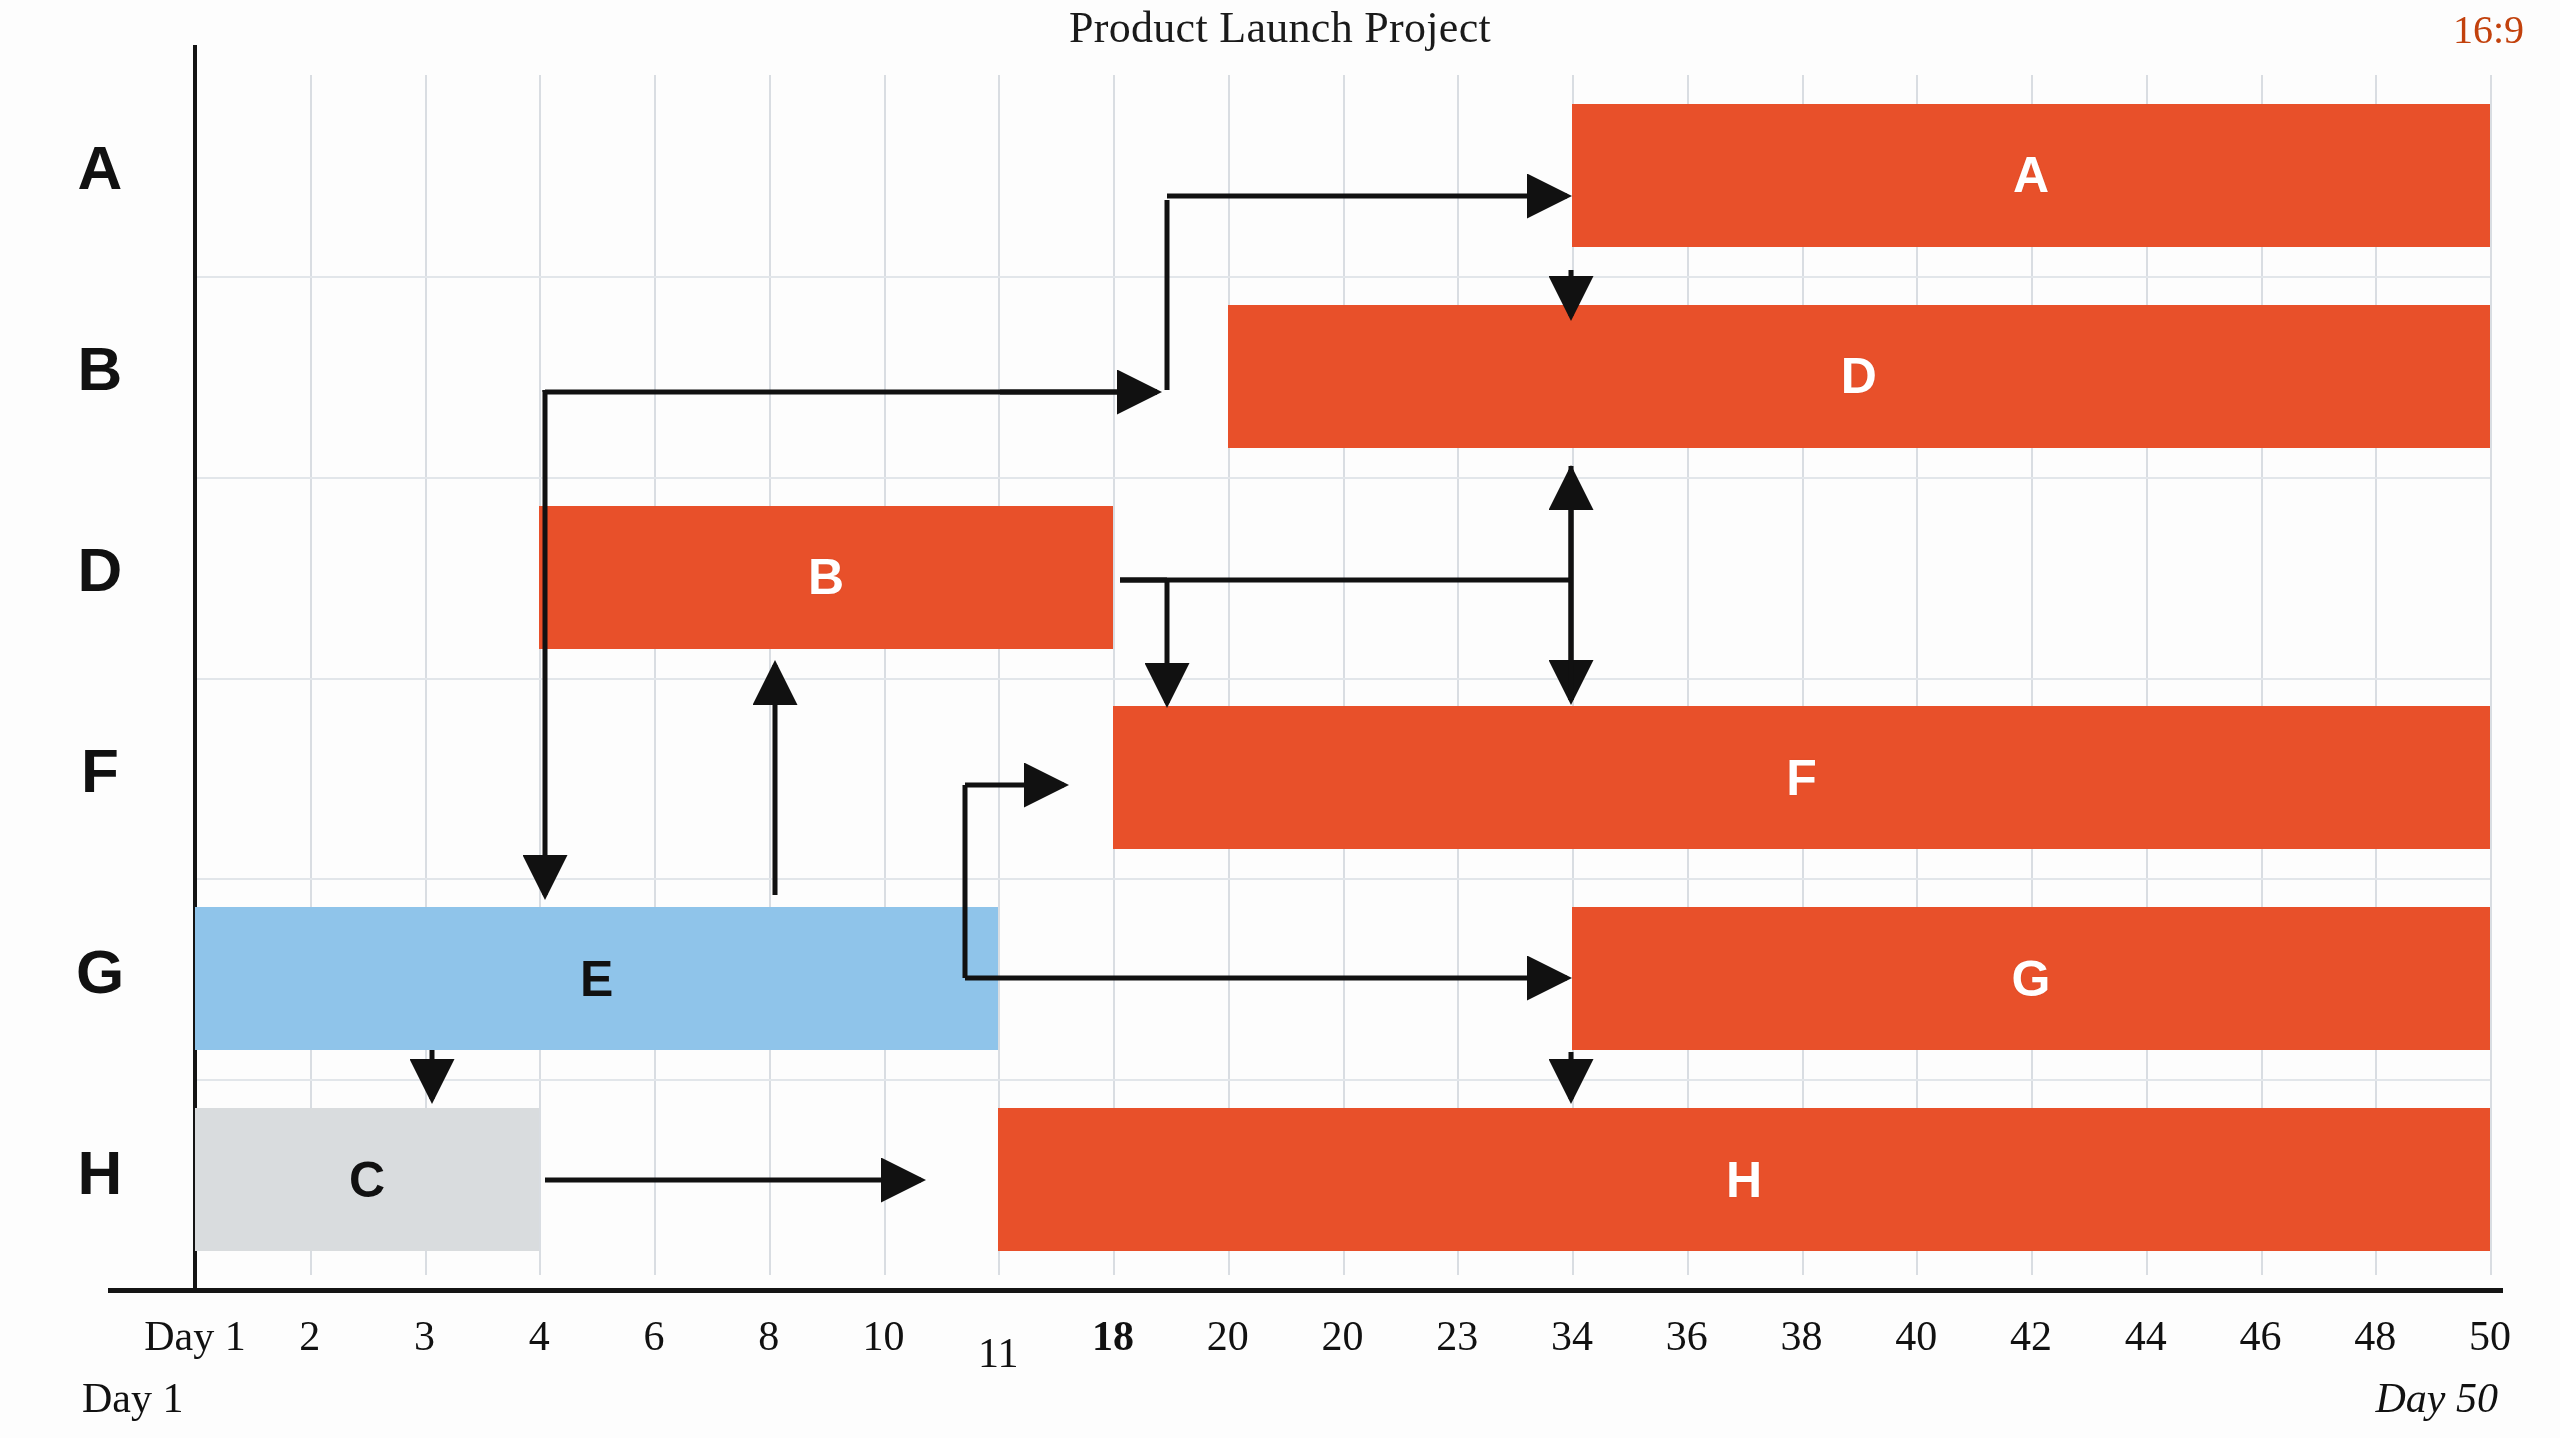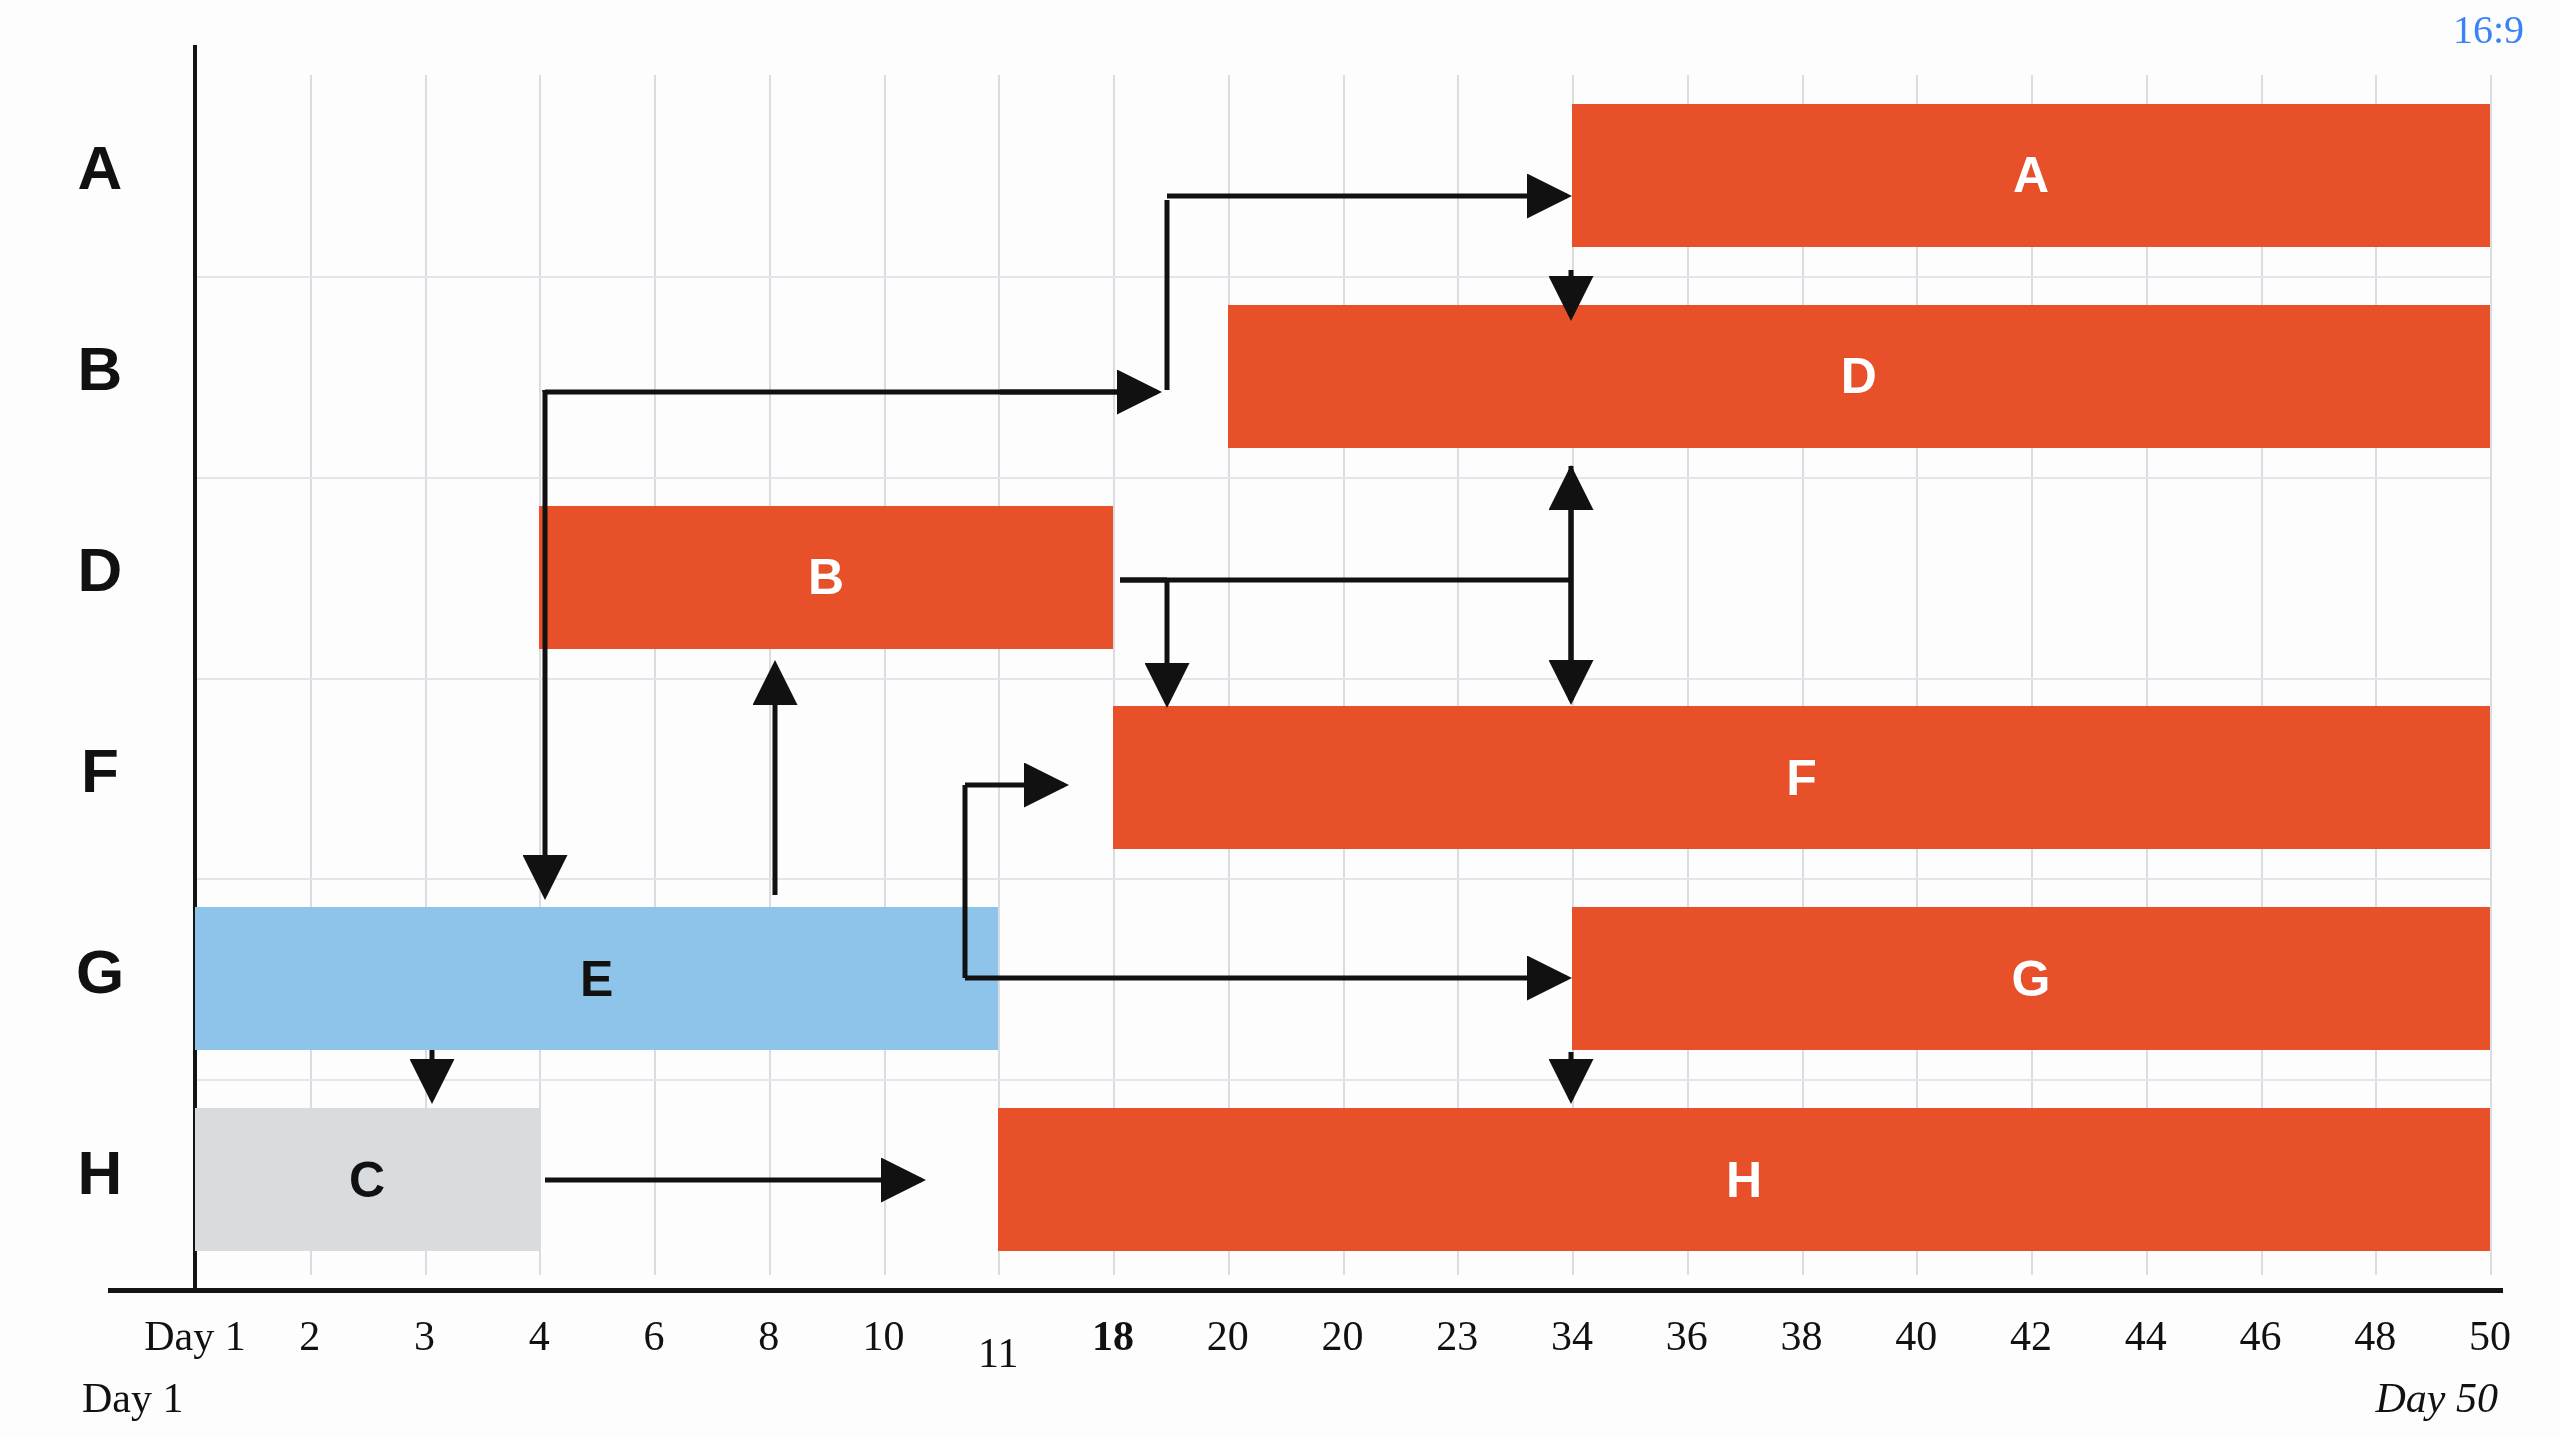--- a/index.html
+++ b/index.html
@@ -5,21 +5,21 @@
   html,body{margin:0;padding:0;background:#ffffff;}
   body{width:2560px;height:1438px;font-family:"Liberation Sans",sans-serif;overflow:hidden;}
   #stage{position:relative;width:2560px;height:1438px;background:#fdfdfd;}
 
   .title{
     position:absolute;left:0;top:2px;width:2560px;text-align:center;
     font-family:"Liberation Serif",serif;font-size:44px;color:#1a1a1a;letter-spacing:.3px;
   }
   .ratio{
     position:absolute;right:36px;top:6px;
-    font-family:"Liberation Serif",serif;font-size:40px;color:#3b82f6;
+    font-family:"Liberation Serif",serif;font-size:40px;color:#c2410c;
   }
 
   
   #plot{position:absolute;left:195px;top:75px;width:2295px;height:1200px;}
 
   .vgrid,.hgrid{position:absolute;background:#d9dde2;}
   .vgrid{top:0;width:2px;height:1200px;}
   .hgrid{left:0;height:2px;width:2295px;background:#e2e6ea;}
 
   #yaxis{position:absolute;left:193px;top:45px;width:4px;height:1245px;background:#141414;}
@@ -48,20 +48,21 @@
   #edge-left{left:82px;}
   #edge-right{right:62px;font-style:italic;}
 
   #links{position:absolute;left:0;top:0;width:2560px;height:1438px;pointer-events:none;}
 </style>
 </head>
 <body>
 
 <div id="stage">
 
+  <div class="title">Product Launch Project</div>
   <div class="ratio">16:9</div>
 
   <div id="plot">
       <div class="vgrid" style="left: 0px;"></div>
       <div class="vgrid" style="left: 114.75px;"></div>
       <div class="vgrid" style="left: 229.5px;"></div>
       <div class="vgrid" style="left: 344.25px;"></div>
       <div class="vgrid" style="left: 459px;"></div>
       <div class="vgrid" style="left: 573.75px;"></div>
       <div class="vgrid" style="left: 688.5px;"></div>

